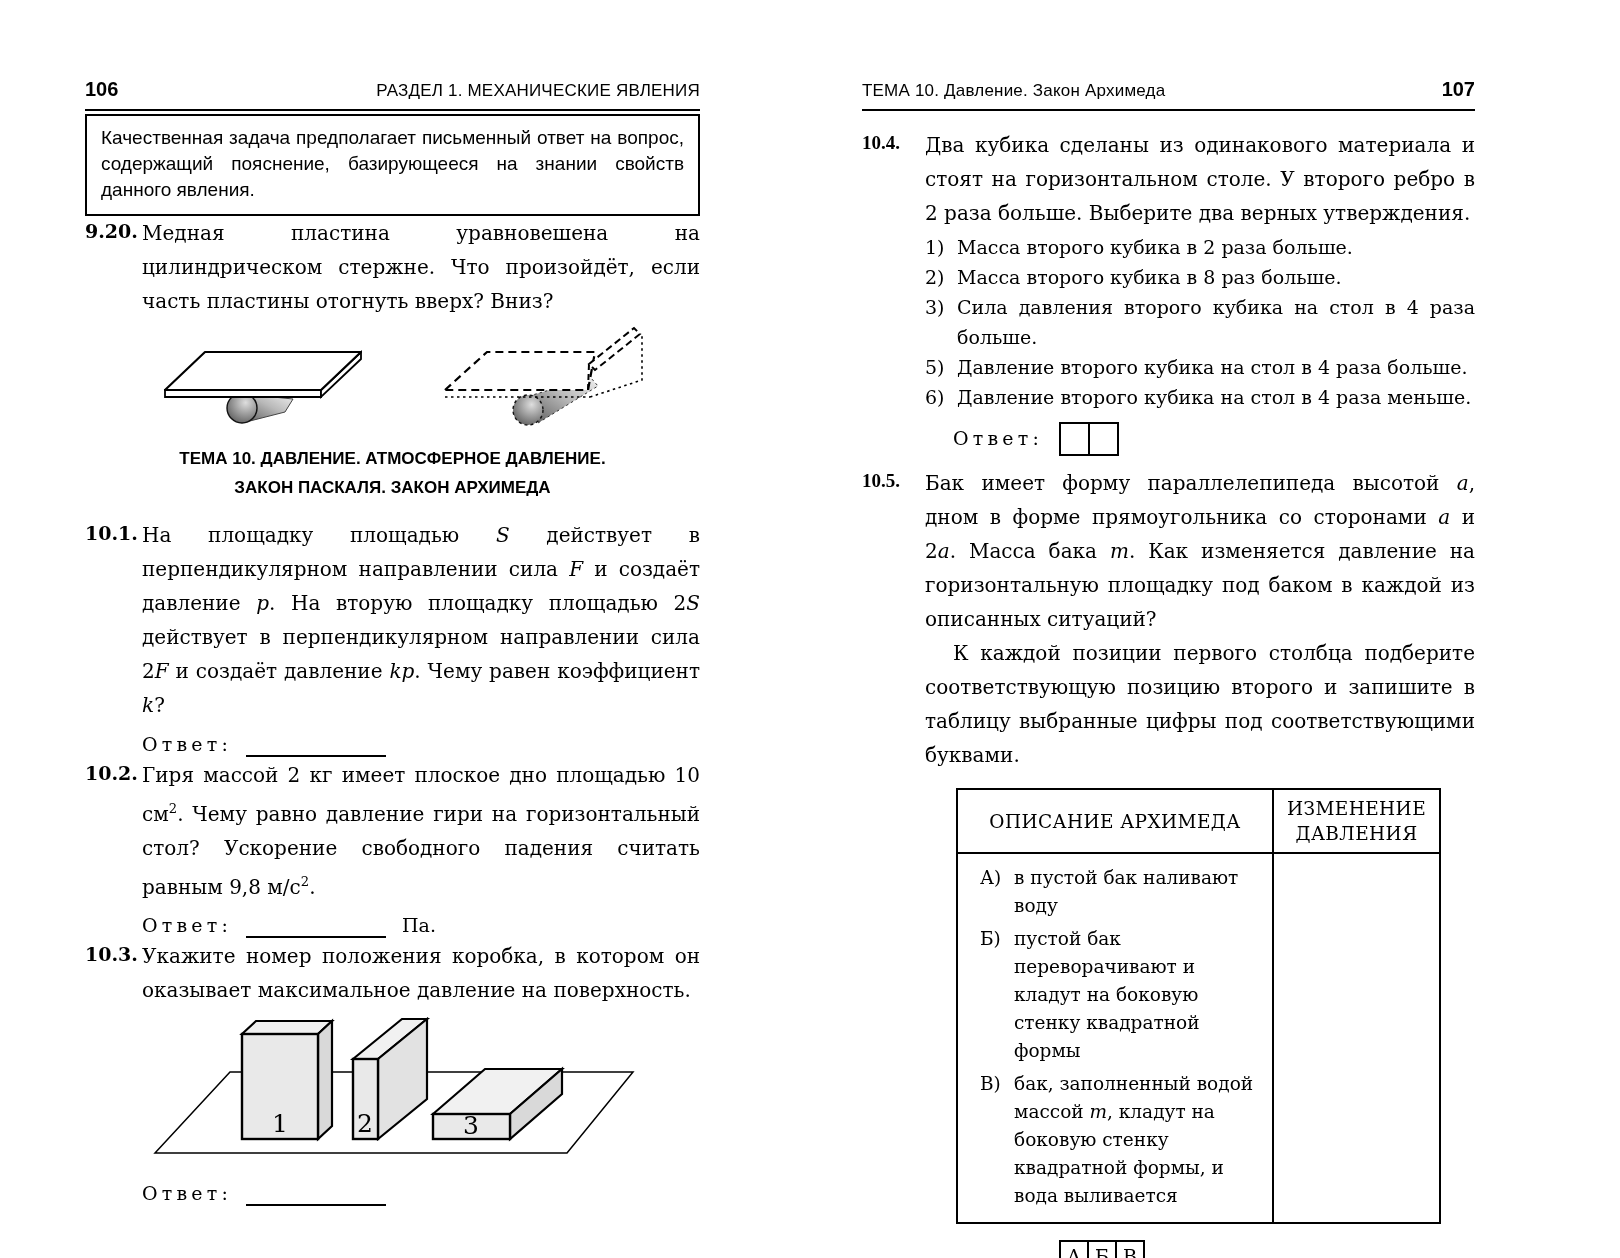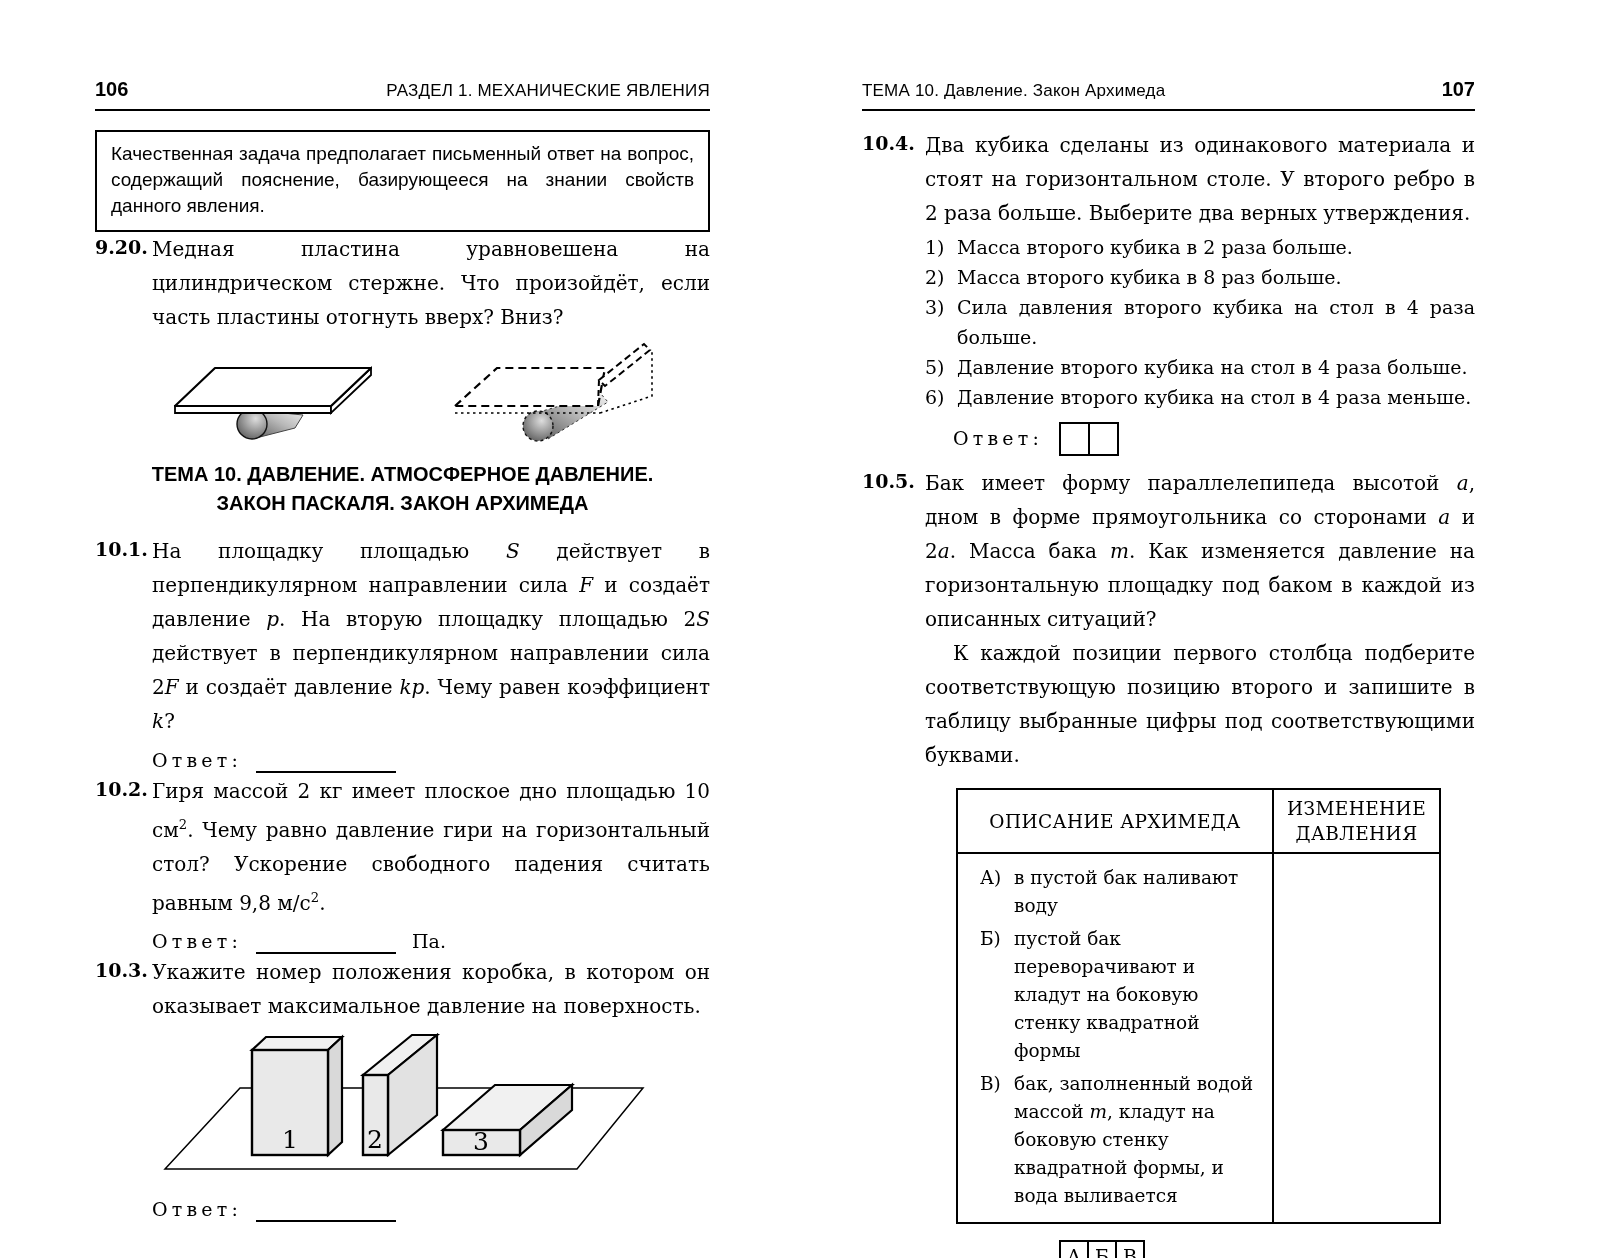--- a/index.html
+++ b/index.html
@@ -1,45 +1,45 @@
 <!DOCTYPE html>
 <html><head>
 <meta charset="utf-8">
 <style>
   html,body{margin:0;padding:0;}
   body{
     width:1620px;height:1258px;background:#ffffff;color:#000;
     font-family:"DejaVu Serif", serif;position:relative;overflow:hidden;
   }
   .col{position:absolute;top:78px;}
-  .col-left{left:95px;width:615px;}
+  .col-left{left:85px;width:615px;}
   .col-right{left:862px;width:613px;}
 
   
   .rhead{display:flex;justify-content:space-between;align-items:baseline;
     border-bottom:2px solid #000;padding-bottom:8px;
     font-family:"Liberation Sans", sans-serif;}
   .pagenum{font-weight:bold;font-size:20px;}
   .rh-title{font-size:17px;letter-spacing:.2px;}
 
   
-  .note-box{border:2px solid #000;margin-top:19px;padding:9px 14px 11px 14px;
+  .note-box{border:2px solid #000;margin-top:3px;padding:9px 14px 11px 14px;
     font-family:"Liberation Sans", sans-serif;font-size:19px;line-height:26px;
     text-align:justify;}
 
   
   .problem{display:flex;}
   .pnum{flex:0 0 57px;font-weight:bold;font-size:19px;line-height:30px;}
-  .col-right .pnum{flex:0 0 63px;}
+  .col-right .pnum{flex:0 0 63px;font-family:Liberation Serif, serif;}
   .ptext{flex:1;font-size:20px;line-height:34px;text-align:justify;}
   .ptext p{margin:0;}
   .ptext .para2{text-indent:28px;}
 
   .theme-heading{margin-top:8px;text-align:center;font-family:"Liberation Sans", sans-serif;
-    font-weight:bold;font-size:20px;line-height:29px;}
+    font-weight:bold;font-size:17px;line-height:29px;}
 
   
   .answer{margin:8px 0 0 57px;font-size:19px;line-height:28px;}
   .col-right .answer{margin-left:91px;}
   .ans-label{letter-spacing:.22em;text-align:right;}
   .blank{display:inline-block;width:140px;height:16px;border-bottom:2px solid #000;
     margin-left:14px;vertical-align:-6px;}
   .ans-unit{margin-left:16px;}
 
   

